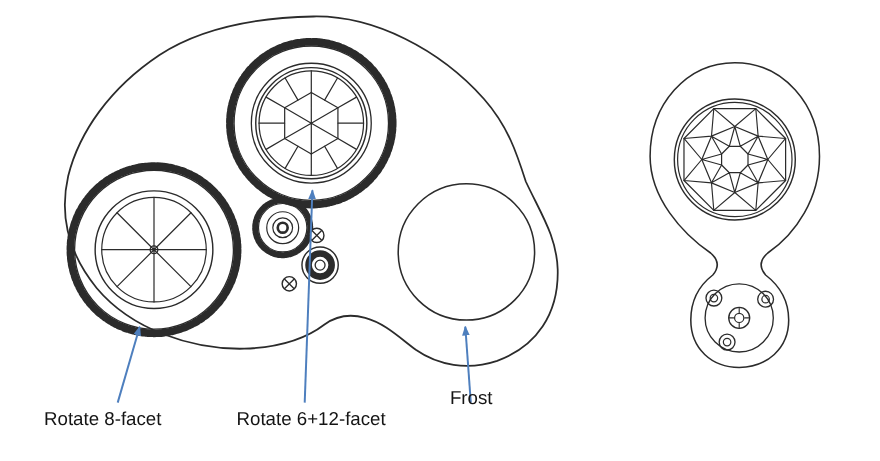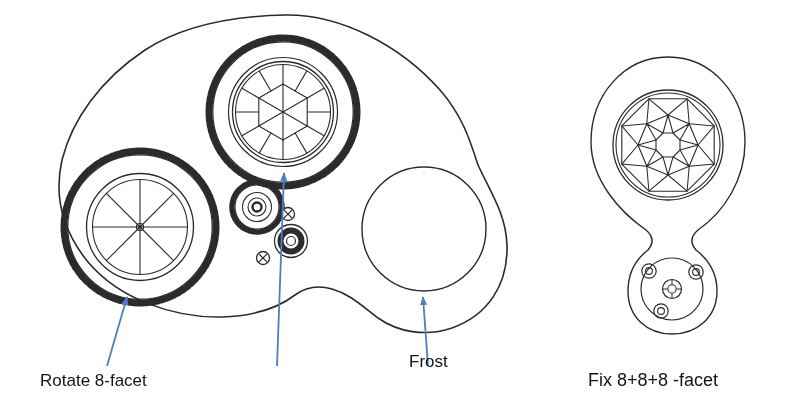--- a/index.html
+++ b/index.html
@@ -155,17 +155,17 @@
 
     <g stroke-width="1.8" fill="none">
       <line x1="107" y1="366" x2="127" y2="297" marker-end="url(#ah)" stroke="#4e7fbe"></line>
       <line x1="277" y1="366" x2="284" y2="173" marker-end="url(#ah)" stroke="#4e7fbe"></line>
       <line x1="428" y1="366" x2="423" y2="297" marker-end="url(#ah)" stroke="#4e7fbe"></line>
     </g>
   </svg>
 
   <div class="label" style="left:40px;top:371px">Rotate 8-facet</div>
 
+  <div class="label" style="left:215px;top:371px">Rotate 6+12-facet</div>
 
   <div class="label" style="left:409px;top:352px">Frost</div>
 
-  <div class="label" style="left:588px;top:370px;font-size:18px">Fix 8+8+8 -facet</div>
 </div>
 
 </body></html>

